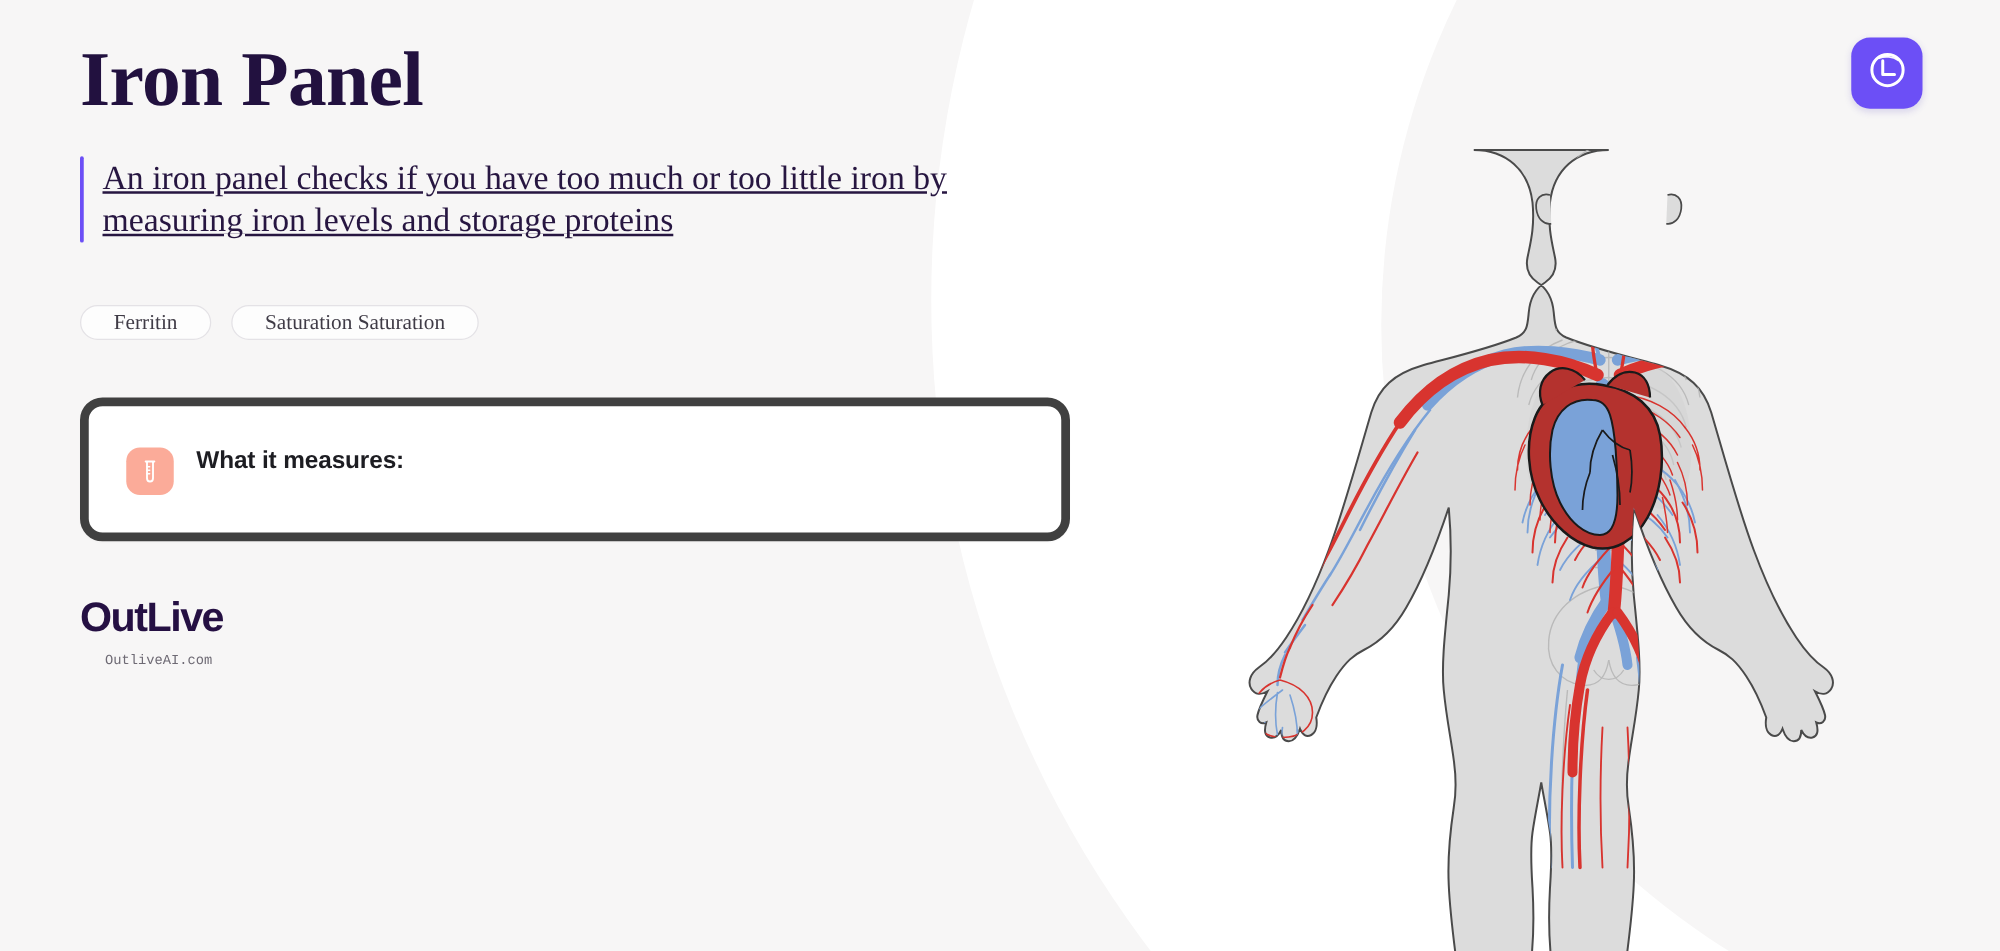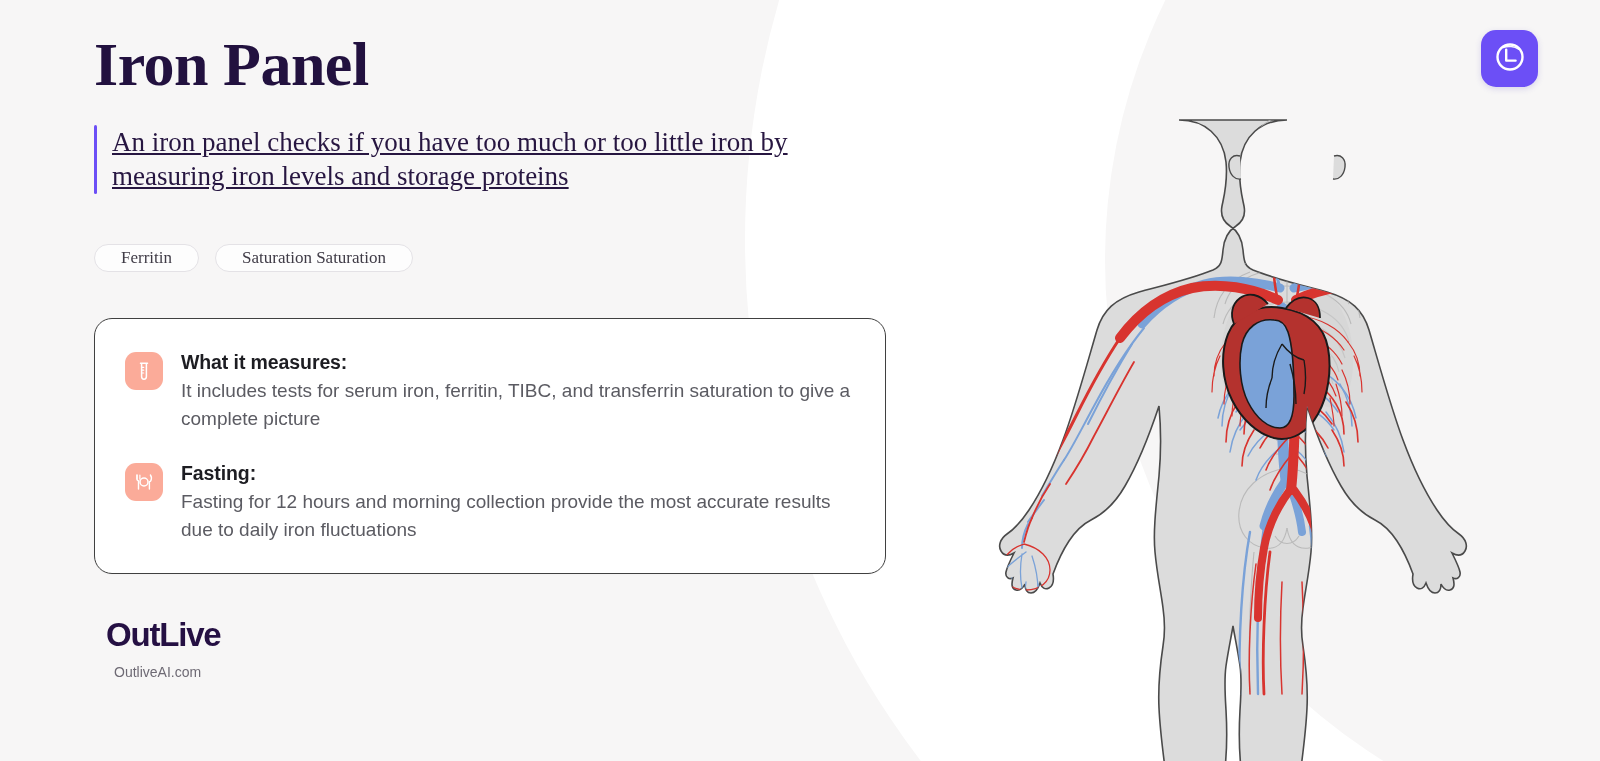--- a/index.html
+++ b/index.html
@@ -61,21 +61,21 @@
     background: #6c4ff6;
     display: flex;
     align-items: center;
     justify-content: center;
     box-shadow: 0 2px 6px rgba(80,60,190,0.18);
   }
 
   
   .left-col {
     position: absolute;
-    left: 94px;
+    left: 64px;
     top: 0;
     width: 800px;
   }
 
   .page-title {
     font-family: "Liberation Serif", serif;
     font-weight: 700;
     font-size: 62px;
     line-height: 1.05;
     letter-spacing: -0.5px;
@@ -118,21 +118,21 @@
     font-size: 17px;
     color: #3f3b46;
     white-space: nowrap;
   }
 
   
   .info-card {
     margin-top: 46px;
     width: 792px;
     background: #ffffff;
-    border: 1px solid #404040;
+    border: 7px solid #404040;
     border-radius: 18px;
     padding: 30px 34px 30px 30px;
     box-shadow: 0 1px 2px rgba(20,15,40,0.02);
   }
 
   .info-item {
     display: flex;
     gap: 18px;
     align-items: flex-start;
   }
@@ -169,25 +169,24 @@
   
   .footer { margin-top: 44px; }
   .logo-word {
     font-size: 33px;
     font-weight: 700;
     letter-spacing: -1.2px;
     color: #251043;
     line-height: 1;
     display: flex;
     align-items: flex-end;
-    margin-left: 12px;
   }
   .footer-domain {
-    font-family: Liberation Sans, sans-serif;
-    font-size: 14px;
+    font-family: Liberation Mono, monospace;
+    font-size: 11px;
     color: #6e6a74;
     margin-top: 13px;
     margin-left: 20px;
   }
 
   
   .anatomy {
     position: absolute;
     right: 8px;
     top: 112px;
@@ -590,38 +589,23 @@
 
       <div class="info-item">
         <div class="info-icon">
           <svg width="22" height="22" viewBox="0 0 22 22" fill="none">
             <path d="M7.5 3.2 h7 M8.6 3.2 v13.4 c0 1.5 1.1 2.6 2.4 2.6 c1.3 0 2.4 -1.1 2.4 -2.6 V3.2" stroke="#ffffff" stroke-width="1.5" stroke-linecap="round" stroke-linejoin="round"></path>
             <path d="M8.6 7.4 h2.1 M8.6 10.2 h2.1 M8.6 13 h2.1" stroke="#ffffff" stroke-width="1.2" stroke-linecap="round"></path>
           </svg>
         </div>
         <div class="info-body">
           <div class="info-heading">What it measures:</div>
-          <div class="info-desc">It includes tests for serum iron, ferritin, TIBC, and transferrin saturation to give a complete picture</div>
         </div>
       </div>
 
-      <div class="info-item">
-        <div class="info-icon">
-          <svg width="22" height="22" viewBox="0 0 22 22" fill="none">
-            <circle cx="11" cy="11" r="4" stroke="#ffffff" stroke-width="1.5"></circle>
-            <path d="M4 4 v4 c0 1 .6 1.7 1.5 1.9 V18" stroke="#ffffff" stroke-width="1.4" stroke-linecap="round"></path>
-            <path d="M4 4 v4.2 M6.9 4 v4.2" stroke="#ffffff" stroke-width="1.2" stroke-linecap="round"></path>
-            <path d="M17.4 4 c1 1.4 1.2 4 .5 5.6 c-.3 .7 -.9 1 -1.5 1 V18" stroke="#ffffff" stroke-width="1.4" stroke-linecap="round" stroke-linejoin="round"></path>
-          </svg>
-        </div>
-        <div class="info-body">
-          <div class="info-heading">Fasting:</div>
-          <div class="info-desc">Fasting for 12 hours and morning collection provide the most accurate results due to daily iron fluctuations</div>
-        </div>
-      </div>
 
     </div>
 
     <div class="footer">
       <div class="logo-word">OutLive</div>
       <div class="footer-domain">OutliveAI.com</div>
     </div>
 
   </div>
 </div>

